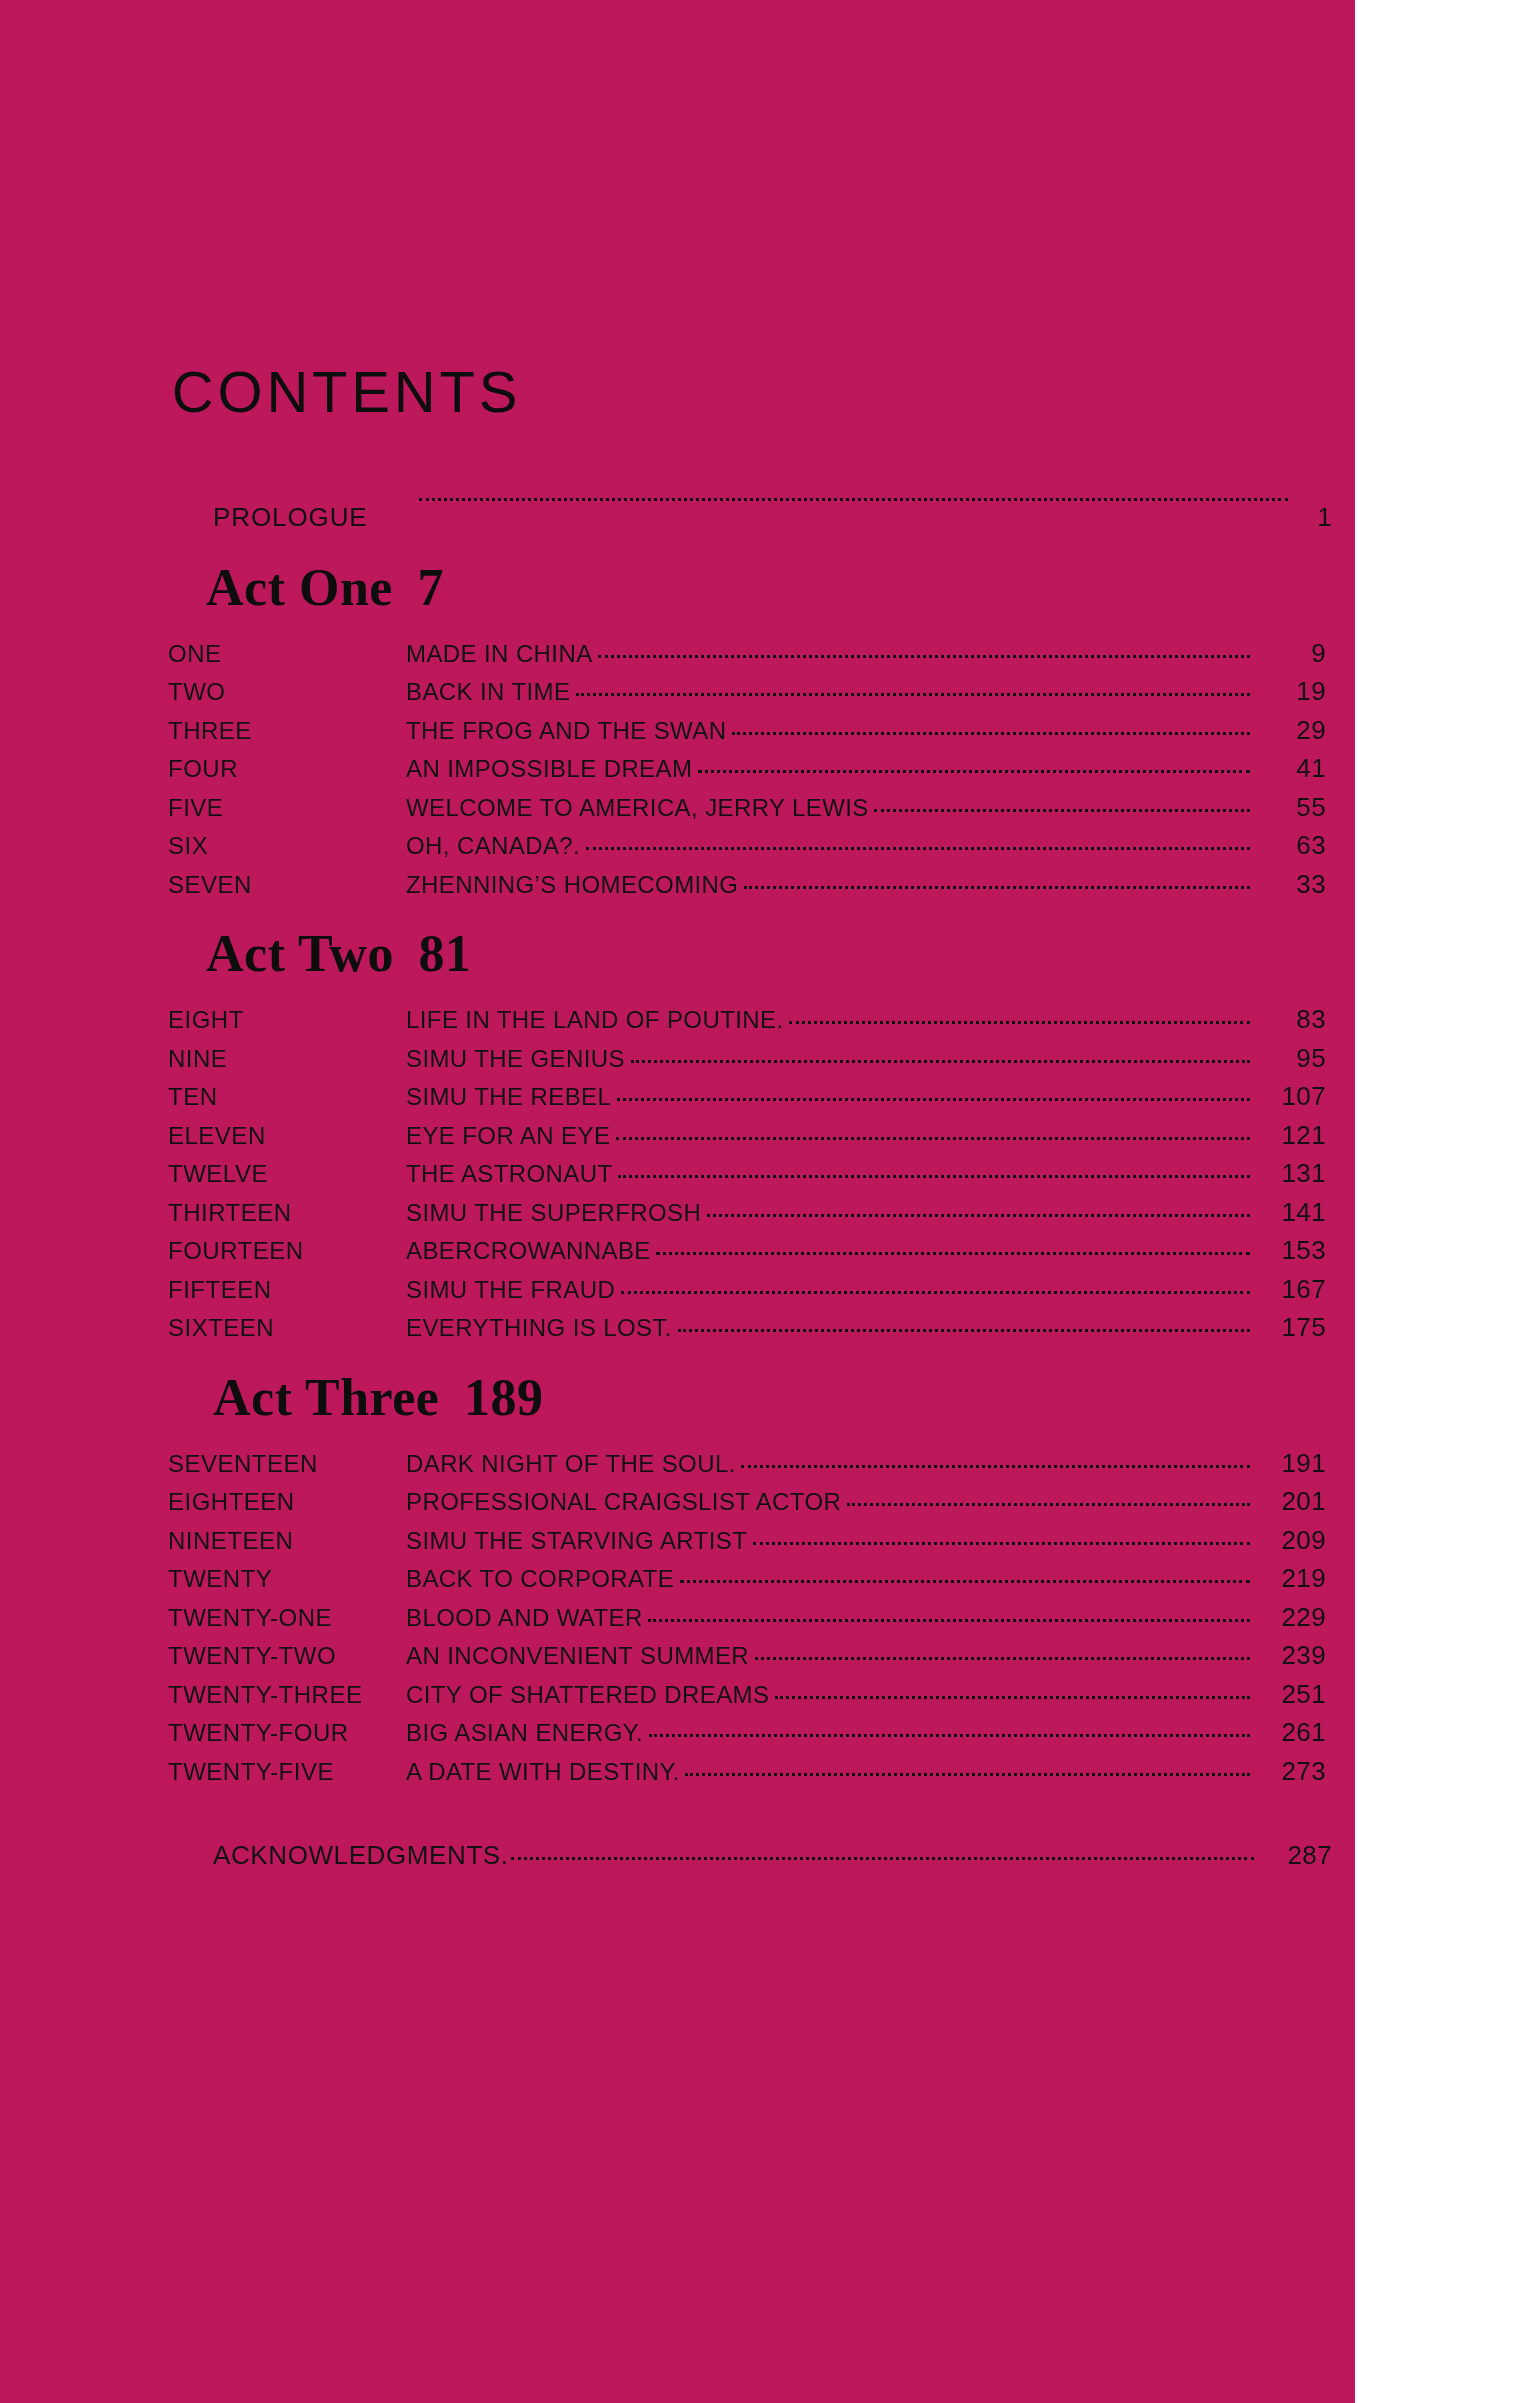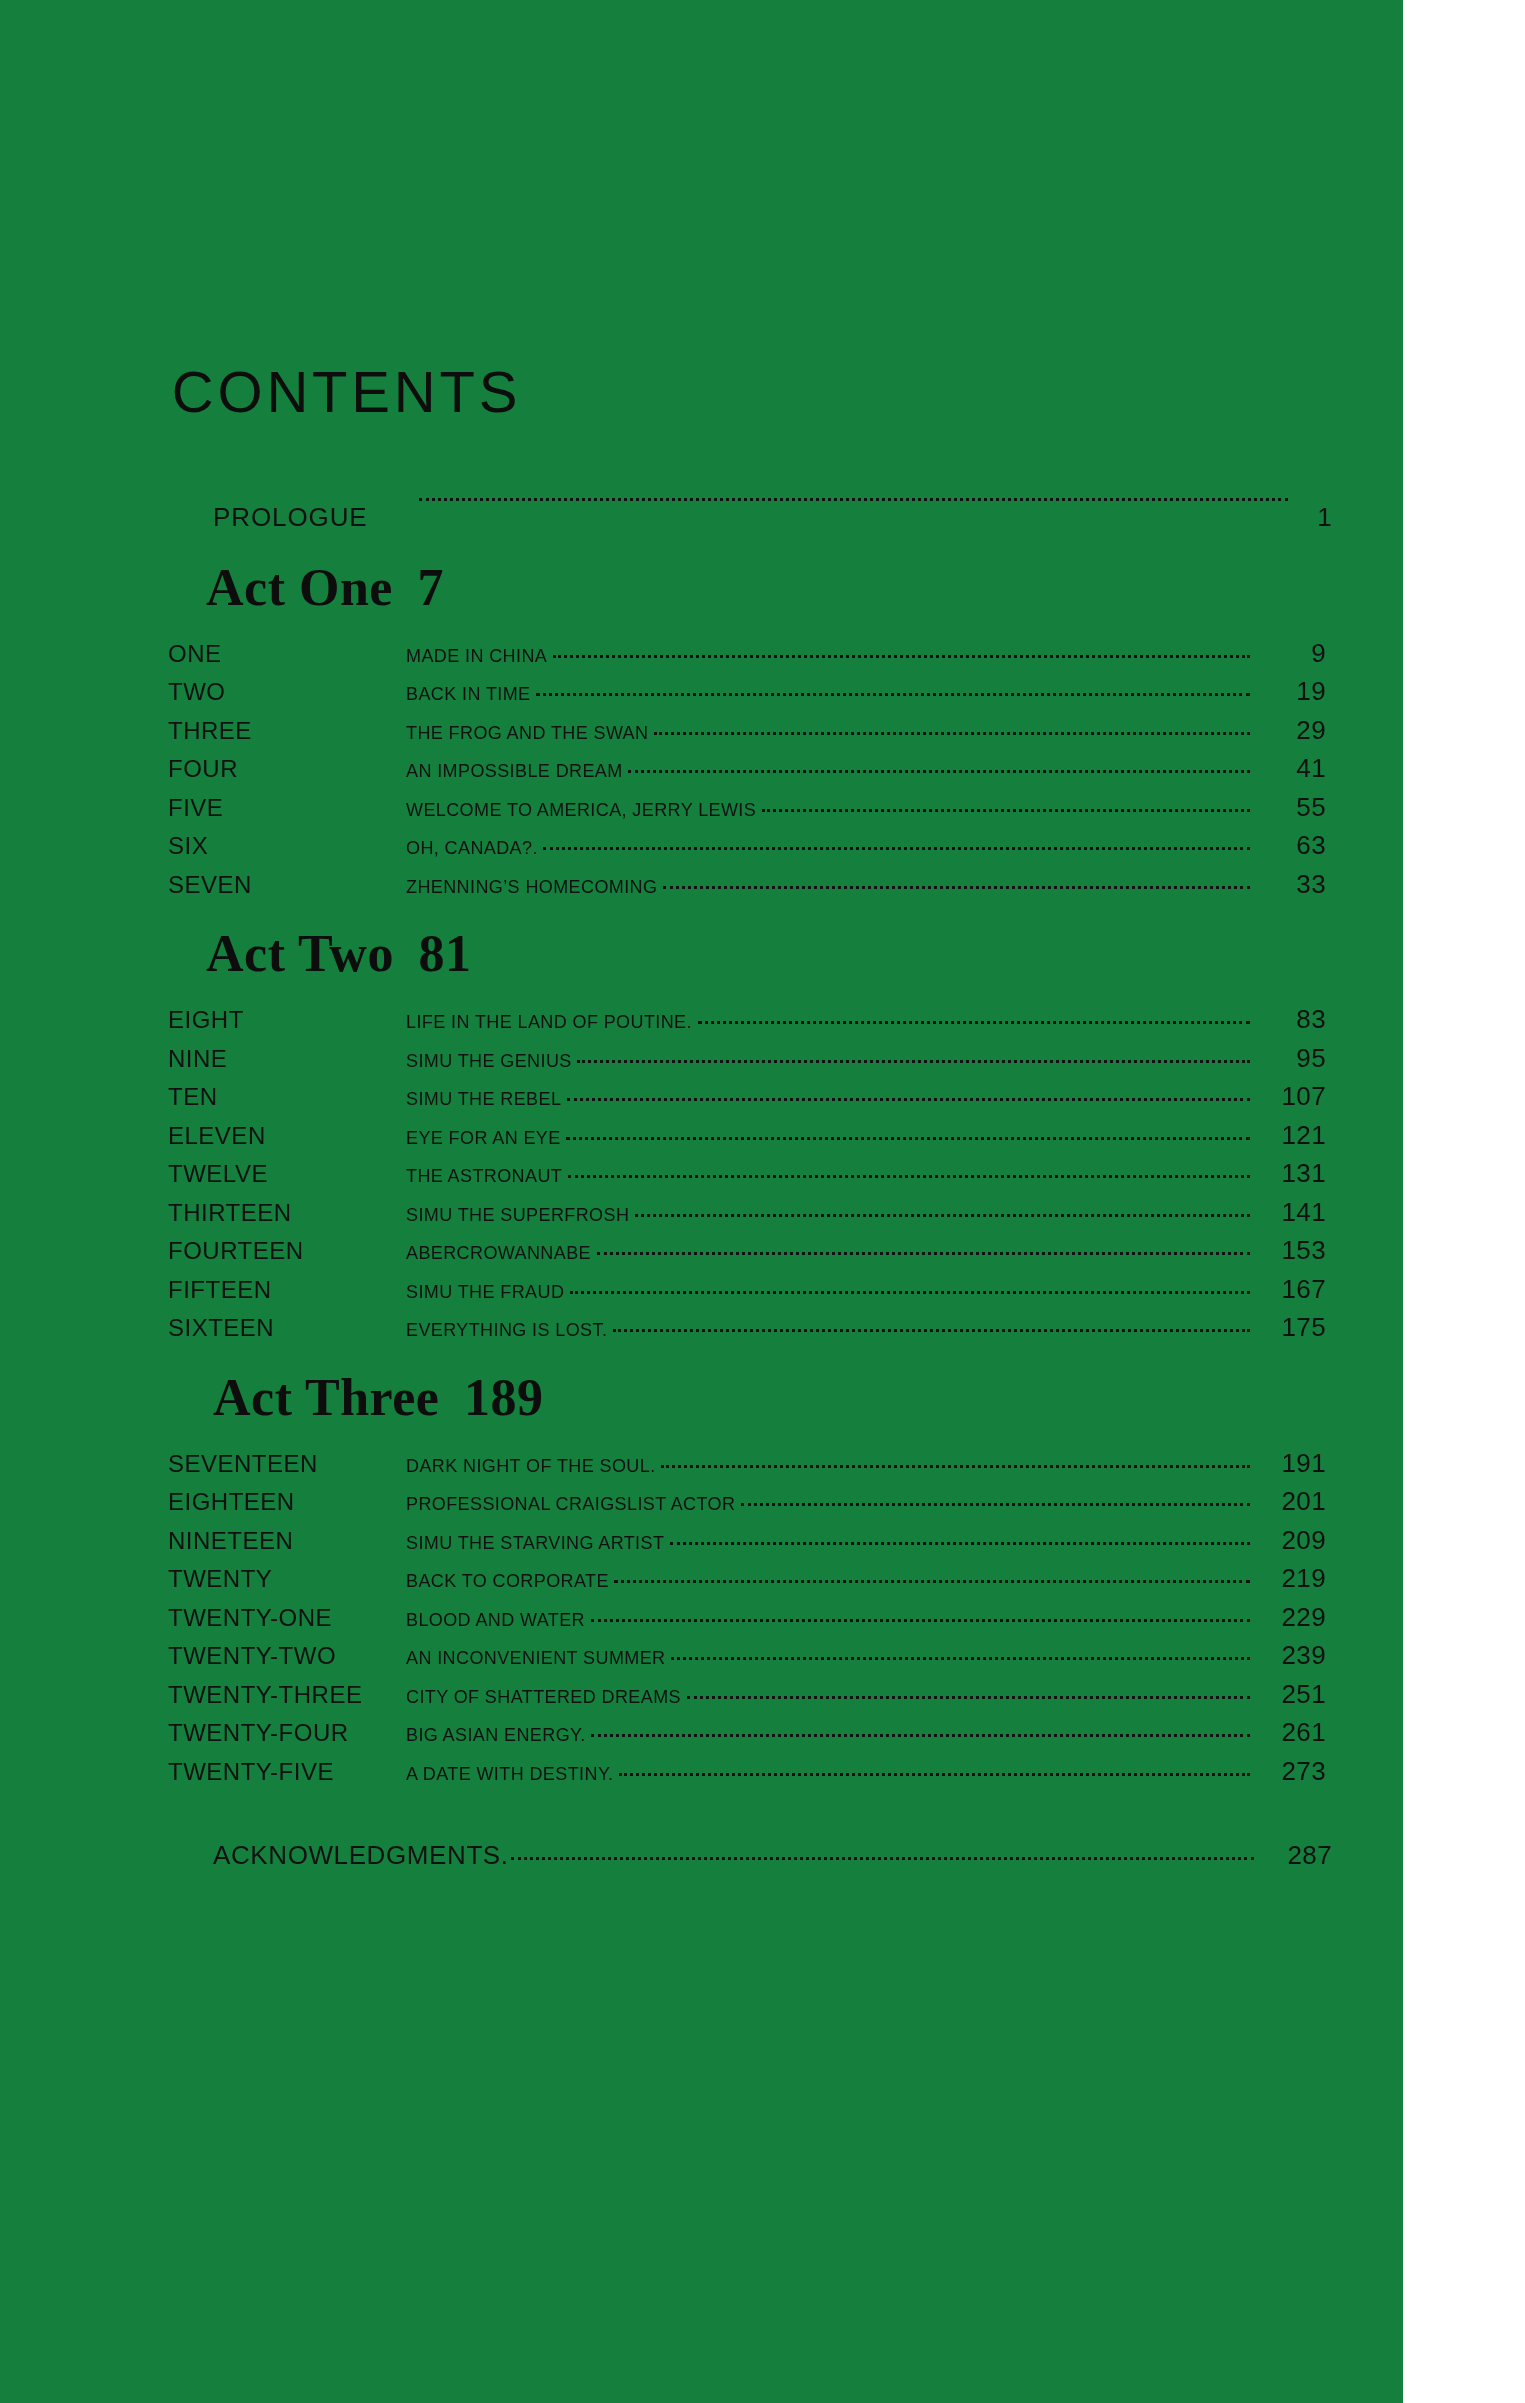--- a/index.html
+++ b/index.html
@@ -14,22 +14,21 @@
     color: #111111;
     position: relative;
     overflow: hidden;
   }
   .page {
     position: absolute;
     top: 0;
     left: 0;
     width: 1355px;
     height: 2403px;
-    background: #15803d;
-    padding-left: 48px;
+    background: #be185d;
   }
   .content-wrap {
     position: absolute;
     left: 168px;
     top: 358px;
     width: 1168px;
   }
   .toc-title {
     font-family: "Liberation Sans", sans-serif;
     font-size: 58px;
@@ -48,21 +47,21 @@
     margin-bottom: 7.5px;
   }
   .num-col {
     flex: 0 0 235px;
     font-size: 24px;
     letter-spacing: 0.5px;
     color: #111;
     white-space: nowrap;
   }
   .title-col {
-    font-size: 18px;
+    font-size: 24px;
     letter-spacing: 0.4px;
     color: #111;
     white-space: nowrap;
     text-align: center;
   }
   .leader {
     flex: 1 1 auto;
     position: relative;
     top: -3.8px;
     margin: 0 5.6px;

